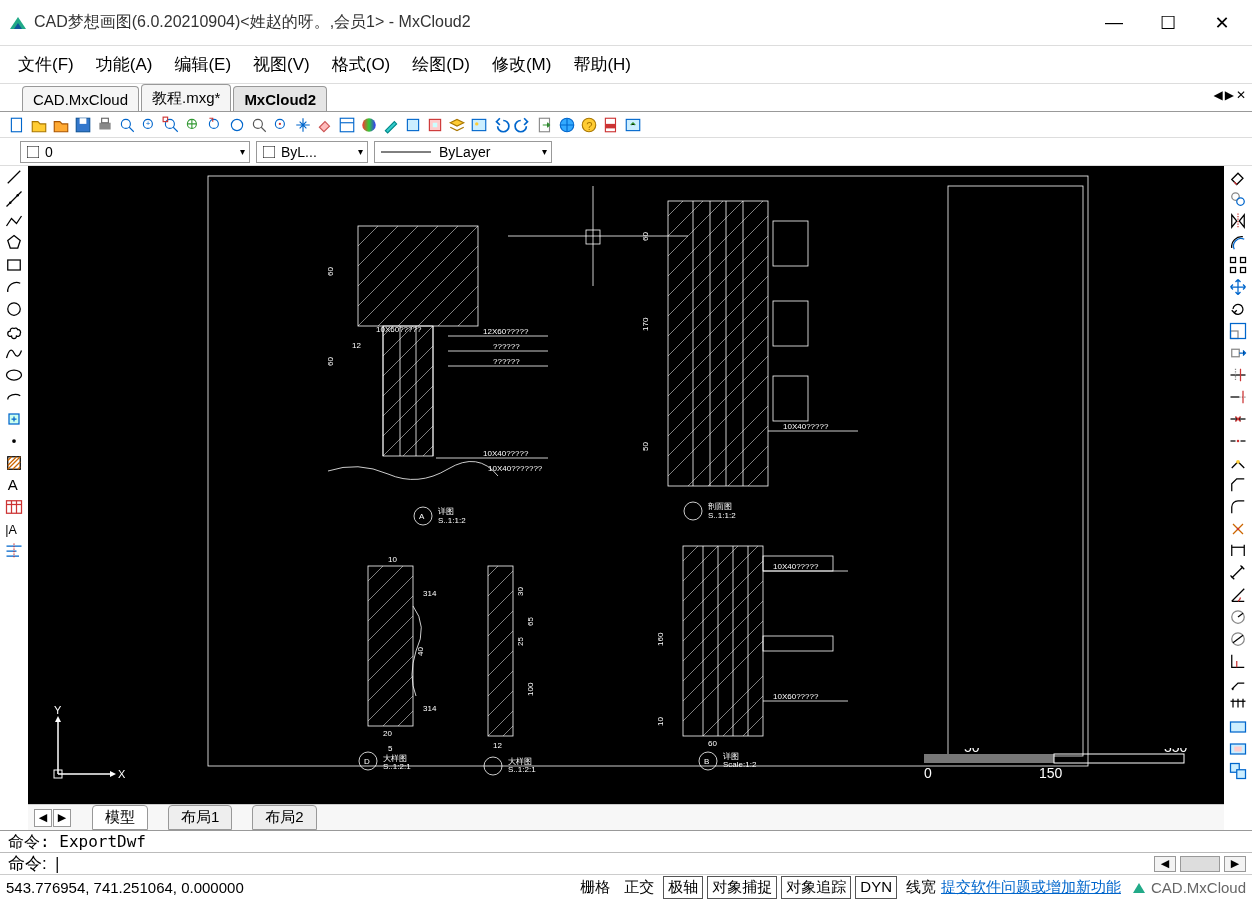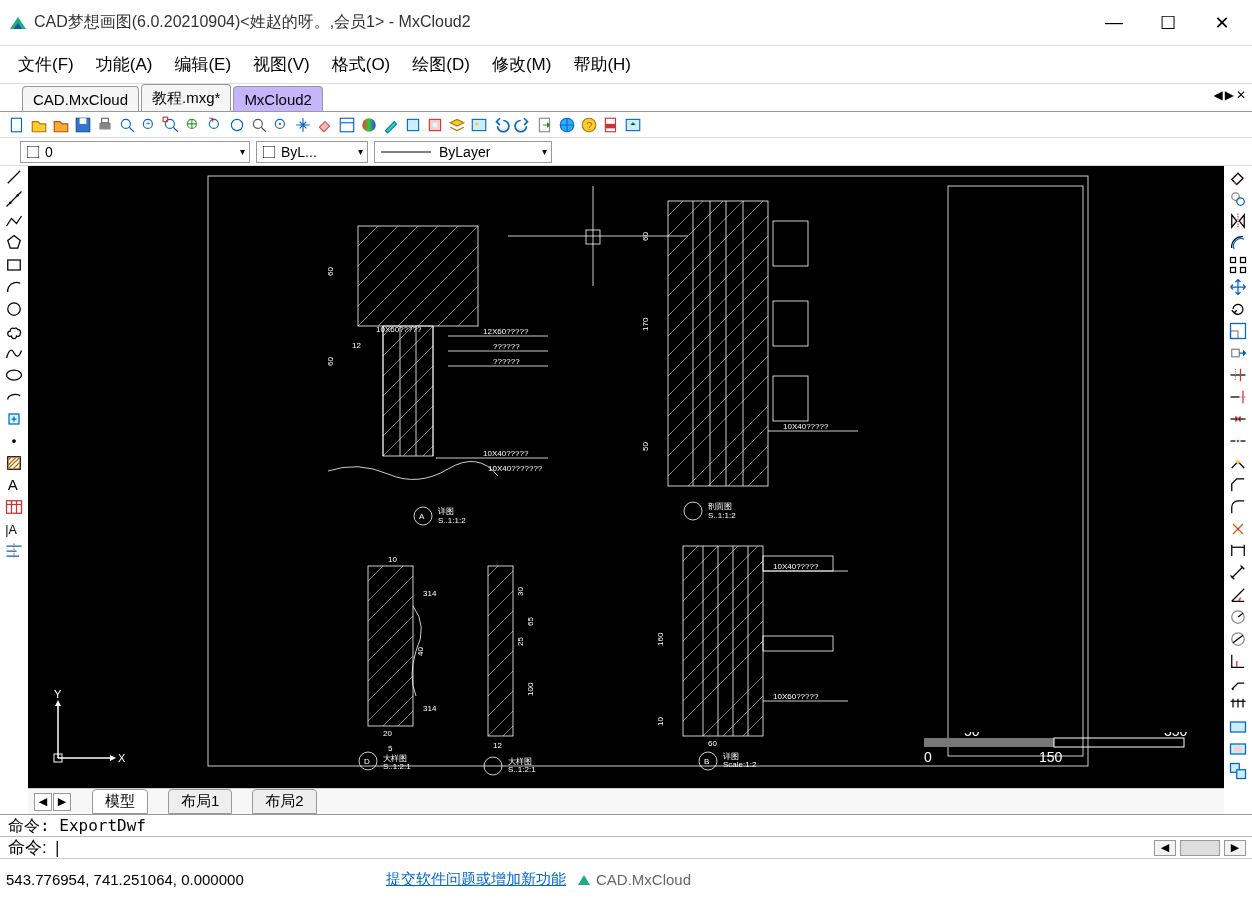--- a/index.html
+++ b/index.html
@@ -6,21 +6,21 @@
 body { width: 1252px; height: 900px; background: #fff; overflow: hidden; display: flex; flex-direction: column; }
 .titlebar { height: 46px; display: flex; align-items: center; padding: 0 8px; border-bottom: 1px solid #ddd; }
 .titlebar .logo { width: 20px; height: 20px; margin-right: 6px; display: inline-flex; }
 .titlebar .title { font-size: 16px; flex: 1; color: #333; }
 .titlebar .winbtns { display: flex; gap: 30px; margin-right: 10px; }
 .titlebar .winbtns span { font-size: 18px; cursor: pointer; width: 24px; text-align: center; }
 .menubar { height: 38px; display: flex; align-items: center; padding: 0 12px; gap: 10px; background: #fff; border-bottom: 1px solid #ddd; font-size: 17px; }
 .menubar .menu { padding: 4px 6px; cursor: pointer; }
 .tabbar { height: 28px; display: flex; align-items: flex-end; padding: 0 22px; border-bottom: 1px solid #999; position: relative; }
 .tabbar .tab { padding: 4px 10px 3px; border: 1px solid #999; border-bottom: none; border-radius: 4px 4px 0 0; margin-right: 2px; font-size: 15px; background: #f5f5f5; cursor: pointer; }
-.tabbar .tab.active { background: #c4b5fd; font-weight: normal; }
+.tabbar .tab.active { background: #e5e5e5; font-weight: bold; }
 .tabbar .navbtns { position: absolute; right: 6px; top: 4px; font-size: 12px; display: flex; gap: 2px; }
 .toolbar1 { height: 26px; display: flex; align-items: center; padding: 2px 8px; gap: 4px; border-bottom: 1px solid #ddd; }
 .toolbar1 .ticon { width: 18px; height: 18px; cursor: pointer; display: inline-flex; align-items: center; justify-content: center; }
 .toolbar2 { height: 28px; display: flex; align-items: center; padding: 2px 8px; gap: 6px; border-bottom: 1px solid #ddd; font-size: 14px; }
 .toolbar2 .combo { border: 1px solid #999; height: 22px; display: flex; align-items: center; padding: 0 18px 0 6px; position: relative; background: #fff; }
 .toolbar2 .combo::after { content: "▾"; position: absolute; right: 4px; font-size: 10px; }
 .layercombo { width: 230px; }
 .colorcombo { width: 112px; }
 .ltcombo { width: 178px; }
 .workarea { flex: 1; display: flex; background: #fff; min-height: 0; }
@@ -38,21 +38,21 @@
 .layouttabs { height: 26px; display: flex; align-items: center; padding: 0 6px; border-top: 1px solid #ccc; background: #f7f7f7; }
 .layouttabs .navbtn { width: 18px; height: 18px; border: 1px solid #999; display: flex; align-items: center; justify-content: center; font-size: 11px; cursor: pointer; margin-right: 1px; background: #fff; }
 .layouttabs .ltab { padding: 2px 12px; border: 1px solid #999; border-radius: 4px 4px 0 0; margin-left: 20px; font-size: 15px; background: #eee; cursor: pointer; }
 .layouttabs .ltab.active { background: #fff; }
 .cmdlog { height: 22px; padding: 1px 8px; font-family: monospace; font-size: 16px; border-top: 1px solid #999; background: #fff; }
 .cmdline { height: 22px; display: flex; align-items: center; padding: 0 8px; border-top: 1px solid #bbb; background: #fff; position: relative; }
 .cmdline .prompt { font-size: 17px; margin-right: 6px; }
 .cmdline input { flex: 1; border: none; outline: none; font-family: monospace; font-size: 15px; }
 .cmdline .hscroll { position: absolute; right: 6px; display: flex; gap: 4px; }
 .cmdline .hscroll span { width: 22px; height: 16px; border: 1px solid #999; display: flex; align-items: center; justify-content: center; font-size: 11px; background: #f3f3f3; cursor: pointer; }
-.statusbar { height: 42px; display: flex; align-items: center; padding: 0 6px; font-size: 15px; border-top: 1px solid #ccc; }
+.statusbar { height: 26px; display: flex; align-items: center; padding: 0 6px; font-size: 15px; border-top: 1px solid #ccc; }
 .statusbar .coords { flex: 0 0 auto; min-width: 380px; }
 .statusbar .togglebtns { display: flex; gap: 4px; margin-left: auto; }
 .statusbar .tbtn { border: 1px solid transparent; padding: 1px 4px; cursor: pointer; }
 .statusbar .tbtn.framed { border: 1px solid #555; }
 .statusbar .link { color: #0066cc; text-decoration: underline; cursor: pointer; }
 .statusbar .brand { margin-left: 10px; color: #666; display: flex; align-items: center; gap: 4px; }
 </style>
 </head>
 <body>
 
@@ -736,20 +736,29 @@
   <input type="text" value="|" style="">
   <div class="hscroll">
     <span>◀</span>
     <span style="width:40px;background:#ddd"></span>
     <span>▶</span>
   </div>
 </div>
 
 <div class="statusbar">
   <span class="coords">543.776954, 741.251064, 0.000000</span>
+  <div class="togglebtns">
+    <span class="tbtn">栅格</span>
+    <span class="tbtn">正交</span>
+    <span class="tbtn framed">极轴</span>
+    <span class="tbtn framed">对象捕捉</span>
+    <span class="tbtn framed">对象追踪</span>
+    <span class="tbtn framed">DYN</span>
+    <span class="tbtn">线宽</span>
+  </div>
   <span class="link">提交软件问题或增加新功能</span>
   <span class="brand">
     <svg width="16" height="16" viewBox="0 0 16 16">
         <path d="M2 13L8 3l6 10z" fill="#2a8"></path>
       </svg>
     <span>CAD.MxCloud</span>
   </span>
 </div>
 
 </body></html>

